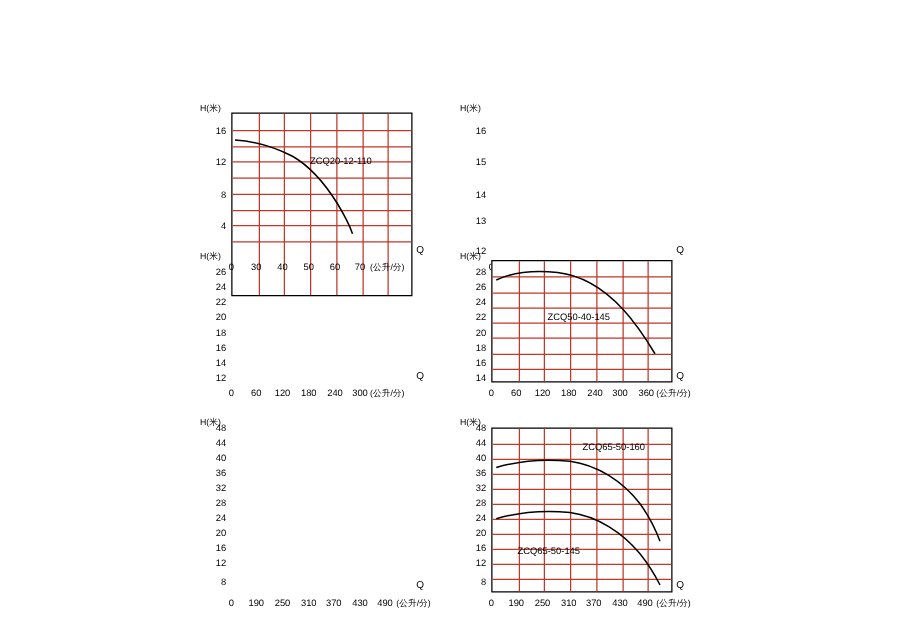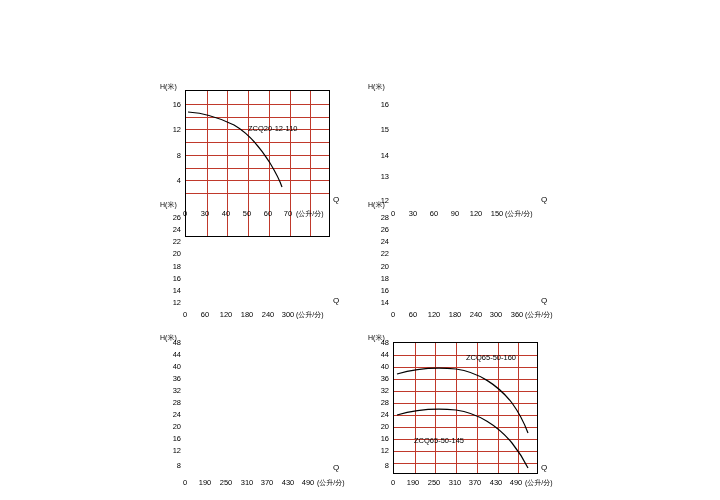--- a/index.html
+++ b/index.html
@@ -95,20 +95,39 @@
     <div class="xlab" style="left:218px;top:115px;width:16px;">120</div>
     <div class="xlab" style="left:239px;top:115px;width:16px;">180</div>
     <div class="xlab" style="left:260px;top:115px;width:16px;">240</div>
     <div class="xlab" style="left:280px;top:115px;width:16px;">300</div>
     <div class="unit" style="left:296px;top:115px;">(公升/分)</div>
     <div class="qlabel" style="left:333px;top:101px;">Q</div>
   </div>
 
   <div class="chart" style="left:360px;top:195px;width:360px;height:120px;">
     <div class="hlabel" style="left:8px;top:5px;">H(米)</div>
+    <div class="plot" style="left:33px;top:13px;width:145px;height:98px;">
+      <div class="gridv" style="left:20.7px;"></div>
+      <div class="gridv" style="left:41.4px;"></div>
+      <div class="gridv" style="left:62.1px;"></div>
+      <div class="gridv" style="left:82.8px;"></div>
+      <div class="gridv" style="left:103.5px;"></div>
+      <div class="gridv" style="left:124.2px;"></div>
+      <div class="gridh" style="top:12.2px;"></div>
+      <div class="gridh" style="top:24.5px;"></div>
+      <div class="gridh" style="top:36.7px;"></div>
+      <div class="gridh" style="top:49px;"></div>
+      <div class="gridh" style="top:61.2px;"></div>
+      <div class="gridh" style="top:73.5px;"></div>
+      <div class="gridh" style="top:85.7px;"></div>
+      <svg class="curve" width="145" height="98" viewBox="0 0 145 98">
+        <path d="M 3 15 C 16 9, 34 7, 52 9 C 70 11, 88 21, 104 38 C 116 51, 124 64, 130 74" fill="none" stroke="#000" stroke-width="1.2"></path>
+      </svg>
+      <div class="model" style="left:44px;top:40px;">ZCQ50-40-145</div>
+    </div>
     <div class="ylab" style="left:11px;top:18px;width:18px;">28</div>
     <div class="ylab" style="left:11px;top:30px;width:18px;">26</div>
     <div class="ylab" style="left:11px;top:42px;width:18px;">24</div>
     <div class="ylab" style="left:11px;top:54px;width:18px;">22</div>
     <div class="ylab" style="left:11px;top:67px;width:18px;">20</div>
     <div class="ylab" style="left:11px;top:79px;width:18px;">18</div>
     <div class="ylab" style="left:11px;top:91px;width:18px;">16</div>
     <div class="ylab" style="left:11px;top:103px;width:18px;">14</div>
     <div class="xlab" style="left:26px;top:115px;width:14px;">0</div>
     <div class="xlab" style="left:46px;top:115px;width:14px;">60</div>

